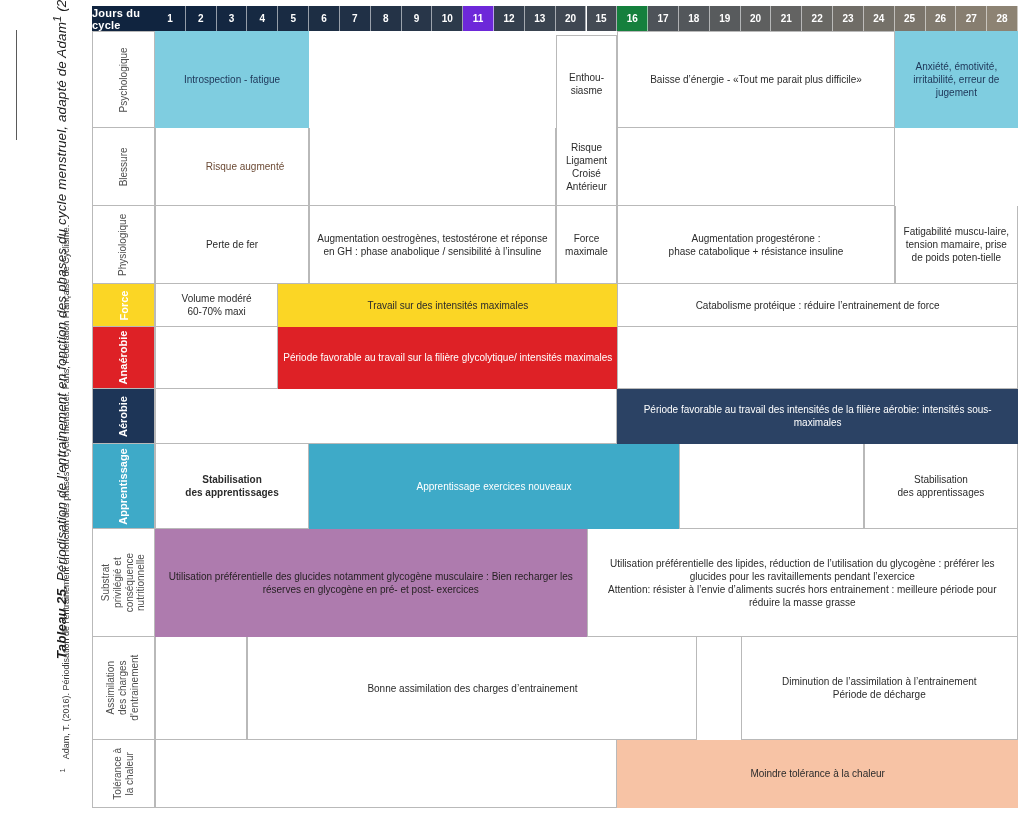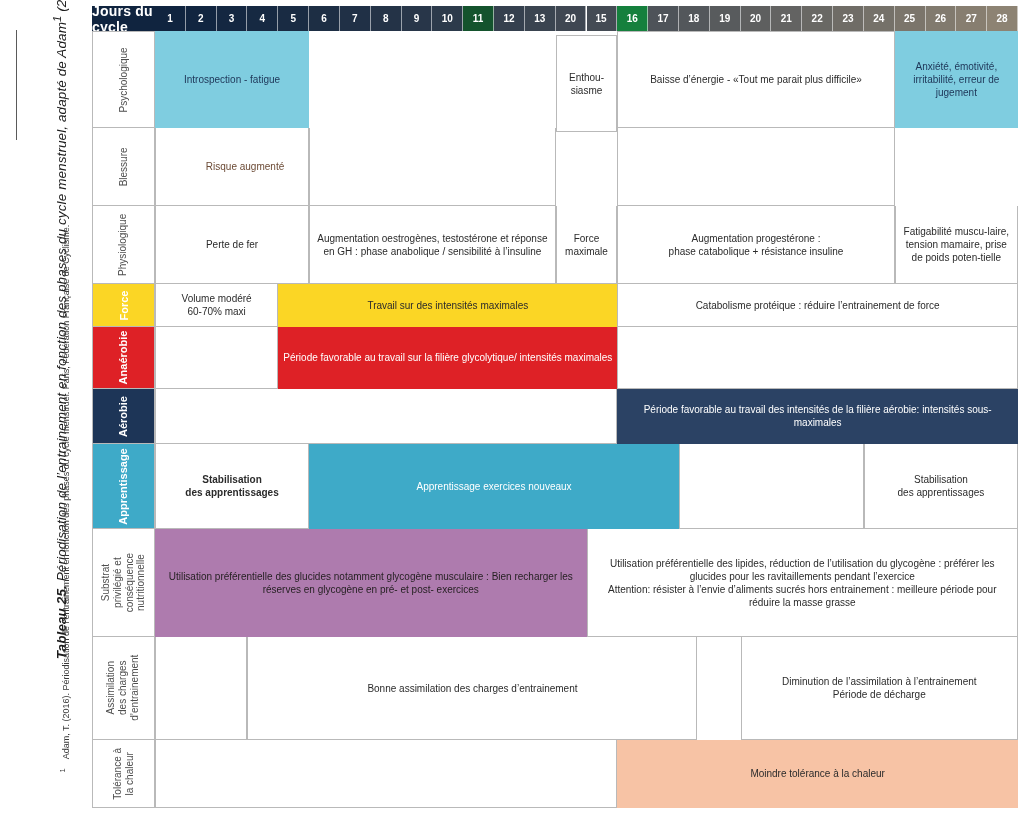--- a/index.html
+++ b/index.html
@@ -51,21 +51,21 @@
     position:absolute;
     left:92px; top:6px;
     width:926px; height:802px;
   }
   .hdr-row{
     position:absolute;left:0;top:0;height:25px;width:926px;
   }
   .hdr-label{
     position:absolute;left:0;top:0;width:63px;height:25px;
     background:#10243f;color:#fff;
-    font-size:14px;font-weight:bold;
+    font-size:11px;font-weight:bold;
     display:flex;align-items:center;justify-content:center;
     letter-spacing:.2px;
   }
   .hdr-day{
     position:absolute;top:0;height:25px;
     color:#ffffff;font-size:10px;font-weight:bold;
     display:flex;align-items:center;justify-content:center;
     border-right:1px solid rgba(255,255,255,.55);
     box-sizing:border-box;
   }
@@ -147,21 +147,21 @@
         <div class="hdr-day" style="left: 63px; width: 30.8214px; background: rgb(16, 36, 63);">1</div>
         <div class="hdr-day" style="left: 93.8214px; width: 30.8214px; background: rgb(17, 37, 64);">2</div>
         <div class="hdr-day" style="left: 124.643px; width: 30.8214px; background: rgb(20, 39, 65);">3</div>
         <div class="hdr-day" style="left: 155.464px; width: 30.8214px; background: rgb(22, 41, 66);">4</div>
         <div class="hdr-day" style="left: 186.286px; width: 30.8214px; background: rgb(25, 43, 67);">5</div>
         <div class="hdr-day" style="left: 217.107px; width: 30.8214px; background: rgb(29, 46, 68);">6</div>
         <div class="hdr-day" style="left: 247.929px; width: 30.8214px; background: rgb(32, 48, 70);">7</div>
         <div class="hdr-day" style="left: 278.75px; width: 30.8214px; background: rgb(36, 51, 71);">8</div>
         <div class="hdr-day" style="left: 309.571px; width: 30.8214px; background: rgb(40, 54, 73);">9</div>
         <div class="hdr-day" style="left: 340.393px; width: 30.8214px; background: rgb(44, 58, 75);">10</div>
-        <div class="hdr-day" style="left: 371.214px; width: 30.8214px; background: #14532d;">11</div>
+        <div class="hdr-day" style="left: 371.214px; width: 30.8214px; background: #6d28d9;">11</div>
         <div class="hdr-day" style="left: 402.036px; width: 30.8214px; background: rgb(53, 64, 78);">12</div>
         <div class="hdr-day" style="left: 432.857px; width: 30.8214px; background: rgb(58, 68, 80);">13</div>
         <div class="hdr-day" style="left: 463.679px; width: 30.8214px; background: rgb(63, 71, 82);">20</div>
         <div class="hdr-day" style="left: 494.5px; width: 30px; background: rgb(68, 75, 84);">15</div>
         <div class="hdr-day" style="left: 525.321px; width: 30.8214px; background: #15803d;">16</div>
         <div class="hdr-day" style="left: 556.143px; width: 30.8214px; background: rgb(78, 83, 89);">17</div>
         <div class="hdr-day" style="left: 586.964px; width: 30.8214px; background: rgb(83, 87, 91);">18</div>
         <div class="hdr-day" style="left: 617.786px; width: 30.8214px; background: rgb(88, 91, 93);">19</div>
         <div class="hdr-day" style="left: 648.607px; width: 30.8214px; background: rgb(94, 95, 95);">20</div>
         <div class="hdr-day" style="left: 679.429px; width: 30.8214px; background: rgb(99, 99, 98);">21</div>
@@ -193,20 +193,26 @@
       </div>
       <div class="rowlabel " style="top: 97px; height: 78px;">
         <span>Blessure</span>
       </div>
       <div class="cell brown-text" style="left: 63px; width: 154.107px; top: 97px; height: 78px; padding-left: 30px;">
         <span style="white-space: pre-line;">Risque augmenté</span>
       </div>
       <div class="cell" style="left: 217.107px; width: 246.571px; top: 97px; height: 78px;">
         <span style="white-space: pre-line;"></span>
       </div>
+      <div class="cell" style="left: 463.679px; width: 61.6429px; top: 97px; height: 78px;">
+        <span style="white-space: pre-line;">Risque
+Ligament
+Croisé
+Antérieur</span>
+      </div>
       <div class="cell" style="left: 525.321px; width: 277.393px; top: 97px; height: 78px;">
         <span style="white-space: pre-line;"></span>
       </div>
       <div class="rowlabel " style="top: 175px; height: 78px;">
         <span>Physiologique</span>
       </div>
       <div class="cell" style="left: 63px; width: 154.107px; top: 175px; height: 78px;">
         <span style="white-space: pre-line;">Perte de fer</span>
       </div>
       <div class="cell" style="left: 217.107px; width: 246.571px; top: 175px; height: 78px;">

